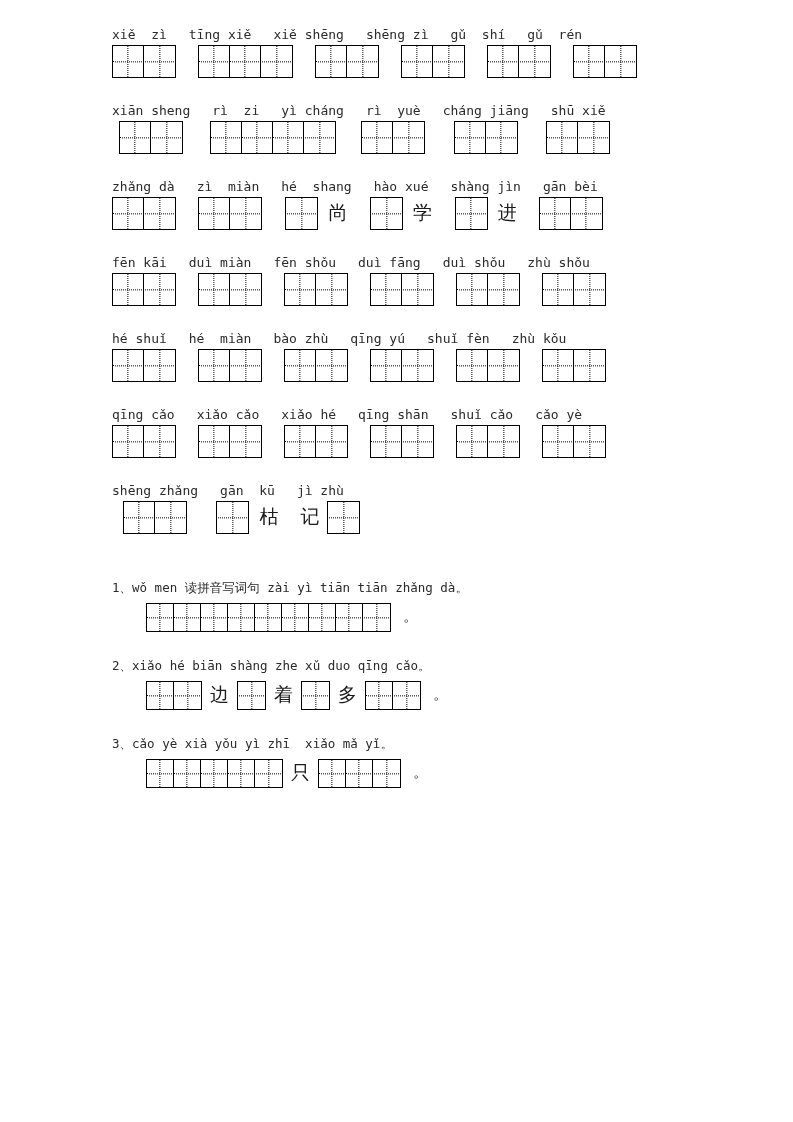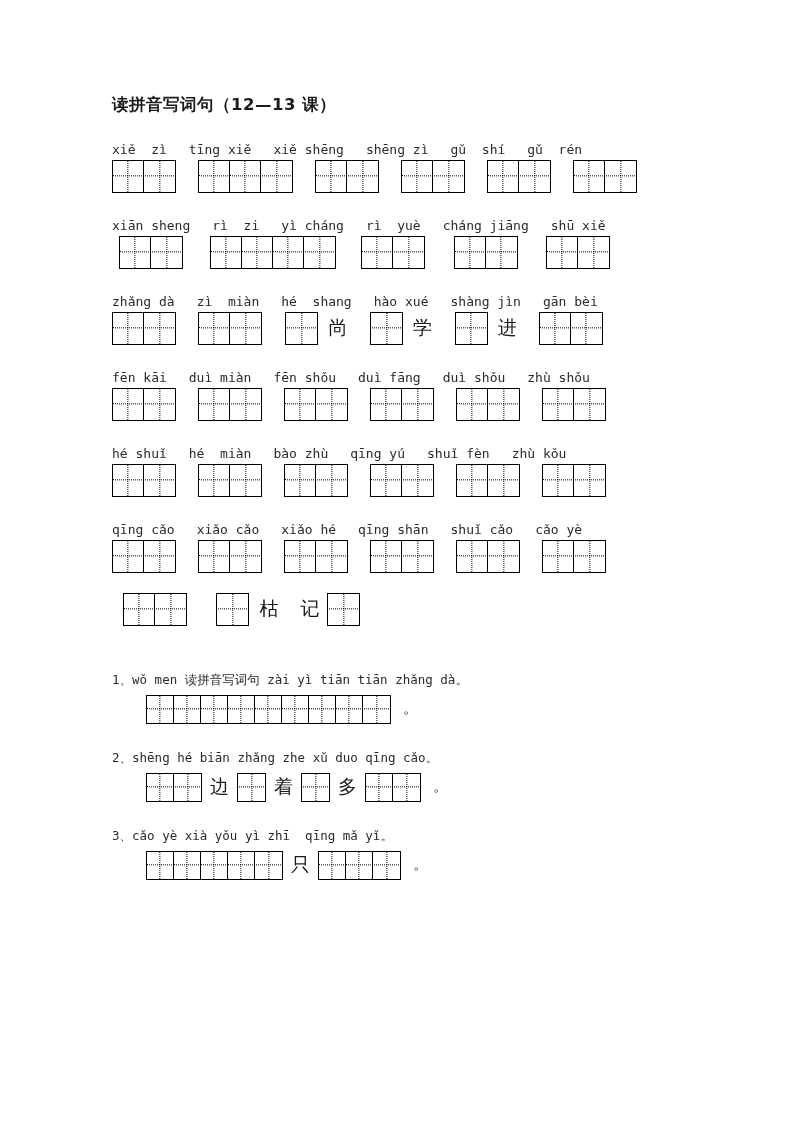--- a/index.html
+++ b/index.html
@@ -137,21 +137,20 @@
   .sentence-boxes {
     display: flex;
     align-items: flex-start;
   }
 </style>
 </head>
 <body>
 
 <div class="page">
 
-  <div class="title">读拼音写词句（12—13 课）</div>
 
   <div class="words-block">
       <div class="word-row">
         <div class="pinyin-line"><span class="pin-item">xiě  zì</span><span class="spacer" style="width: 22px;"></span><span class="pin-item">tīng xiě</span><span class="spacer" style="width: 22px;"></span><span class="pin-item">xiě shēng</span><span class="spacer" style="width: 22px;"></span><span class="pin-item">shēng zì</span><span class="spacer" style="width: 22px;"></span><span class="pin-item">gǔ  shí</span><span class="spacer" style="width: 22px;"></span><span class="pin-item">gǔ  rén</span></div>
         <div class="boxes-line">
           <div style="display: flex; align-items: flex-start;">
             <div class="grid">
               <div class="cell"></div>
               <div class="cell"></div>
             </div>
@@ -422,20 +421,21 @@
           <div style="display: flex; align-items: flex-start;">
             <div class="grid">
               <div class="cell"></div>
               <div class="cell"></div>
             </div>
           </div>
           <span class="spacer" style="width: 22px;"></span>
         </div>
       </div>
       <div class="word-row">
+        <div class="pinyin-line"><span class="pin-item">shēng zhǎng</span><span class="spacer" style="width: 22px;"></span><span class="pin-item">gān  kū</span><span class="spacer" style="width: 22px;"></span><span class="pin-item">jì zhù</span></div>
         <div class="boxes-line">
           <div style="display: flex; align-items: flex-start; margin-left: 11.0469px;">
             <div class="grid">
               <div class="cell"></div>
               <div class="cell"></div>
             </div>
           </div>
           <span class="spacer" style="width: 22px;"></span>
           <div style="display: flex; align-items: flex-start; margin-left: 7.44531px;">
             <div class="grid">
@@ -470,21 +470,21 @@
             <div class="cell"></div>
             <div class="cell"></div>
             <div class="cell"></div>
             <div class="cell"></div>
             <div class="cell"></div>
           </div>
           <span class="period" style="line-height: 27px; margin-left: 12px;">。</span>
         </div>
       </div>
       <div class="sentence">
-        <div class="sentence-pinyin"><span>2、</span><span>shēng hé biān zhǎng zhe xǔ duo qīng cǎo。</span></div>
+        <div class="sentence-pinyin"><span>2、</span><span>xiǎo hé biān shàng zhe xǔ duo qīng cǎo。</span></div>
         <div class="sentence-boxes">
           <span class="spacer" style="width: 34px;"></span>
           <div class="grid small">
             <div class="cell"></div>
             <div class="cell"></div>
           </div>
           <span class="spacer" style="width: 8px;"></span>
           <span class="hanzi" style="line-height: 27px;">边</span>
           <span class="spacer" style="width: 8px;"></span>
           <div class="grid small">
@@ -500,21 +500,21 @@
           <span class="hanzi" style="line-height: 27px;">多</span>
           <span class="spacer" style="width: 8px;"></span>
           <div class="grid small">
             <div class="cell"></div>
             <div class="cell"></div>
           </div>
           <span class="period" style="line-height: 27px; margin-left: 12px;">。</span>
         </div>
       </div>
       <div class="sentence">
-        <div class="sentence-pinyin"><span>3、</span><span>cǎo yè xià yǒu yì zhī  qīng mǎ yǐ。</span></div>
+        <div class="sentence-pinyin"><span>3、</span><span>cǎo yè xià yǒu yì zhī  xiǎo mǎ yǐ。</span></div>
         <div class="sentence-boxes">
           <span class="spacer" style="width: 34px;"></span>
           <div class="grid small">
             <div class="cell"></div>
             <div class="cell"></div>
             <div class="cell"></div>
             <div class="cell"></div>
             <div class="cell"></div>
           </div>
           <span class="spacer" style="width: 8px;"></span>

